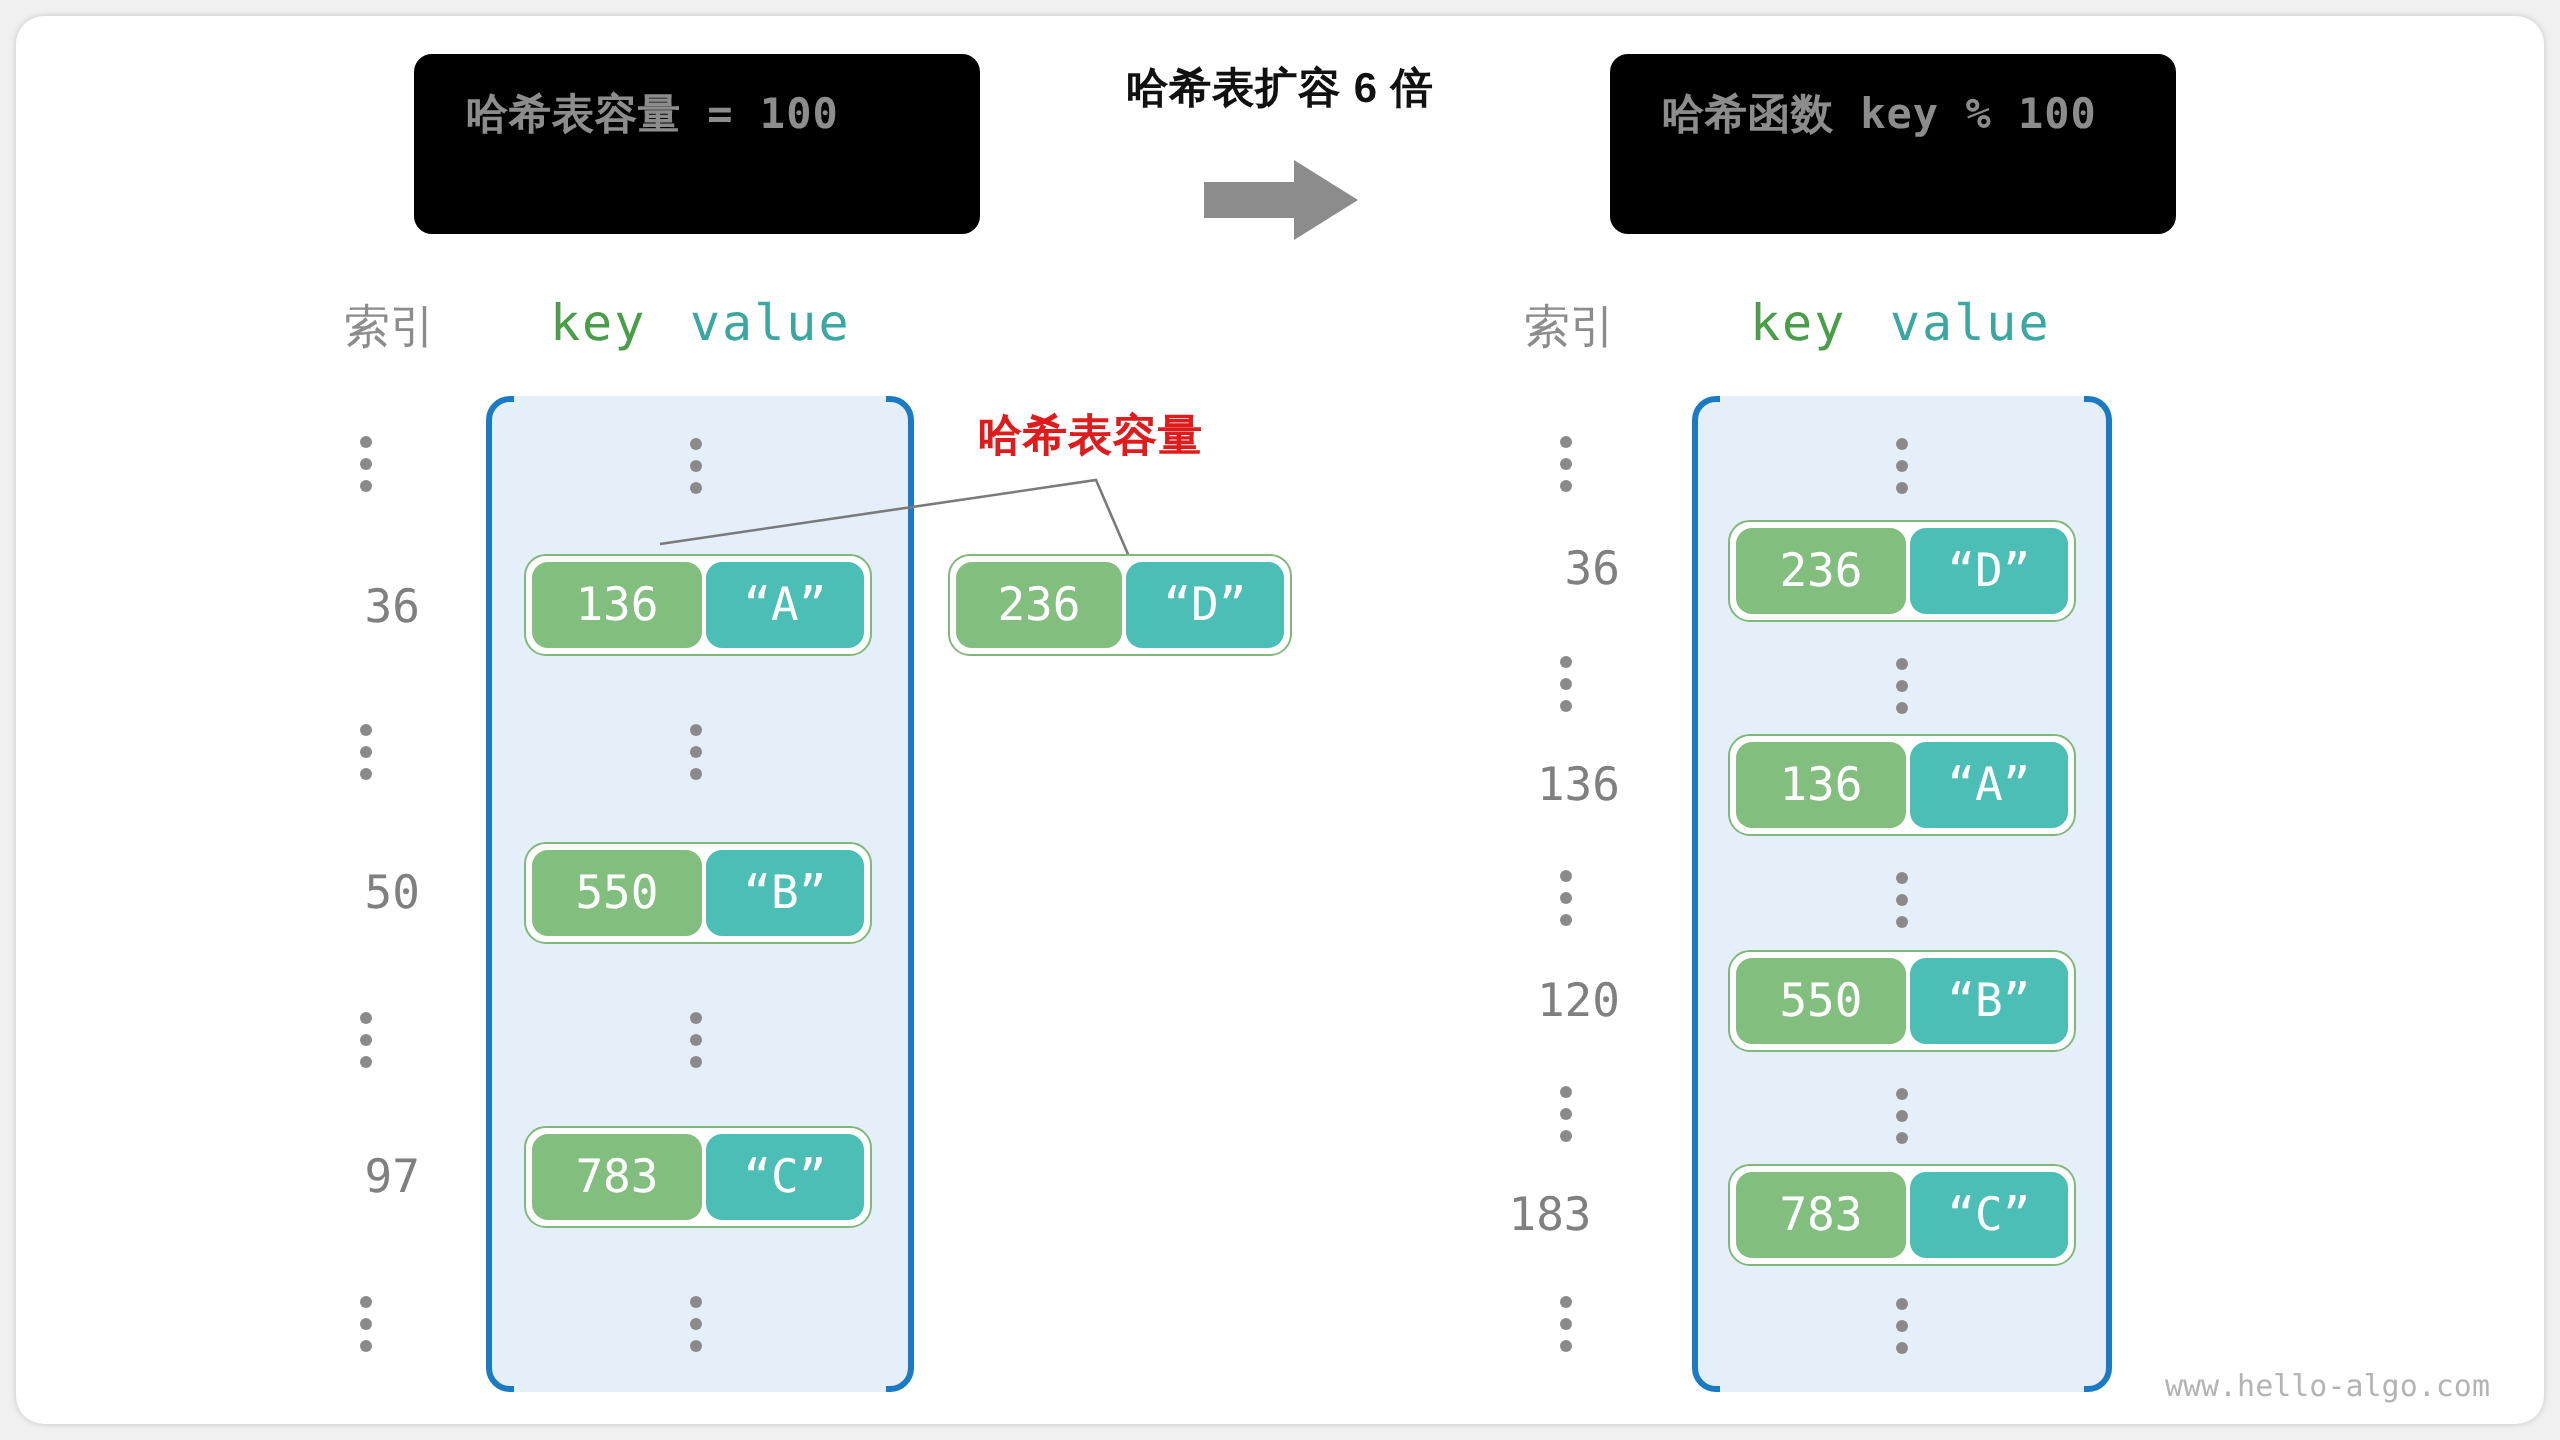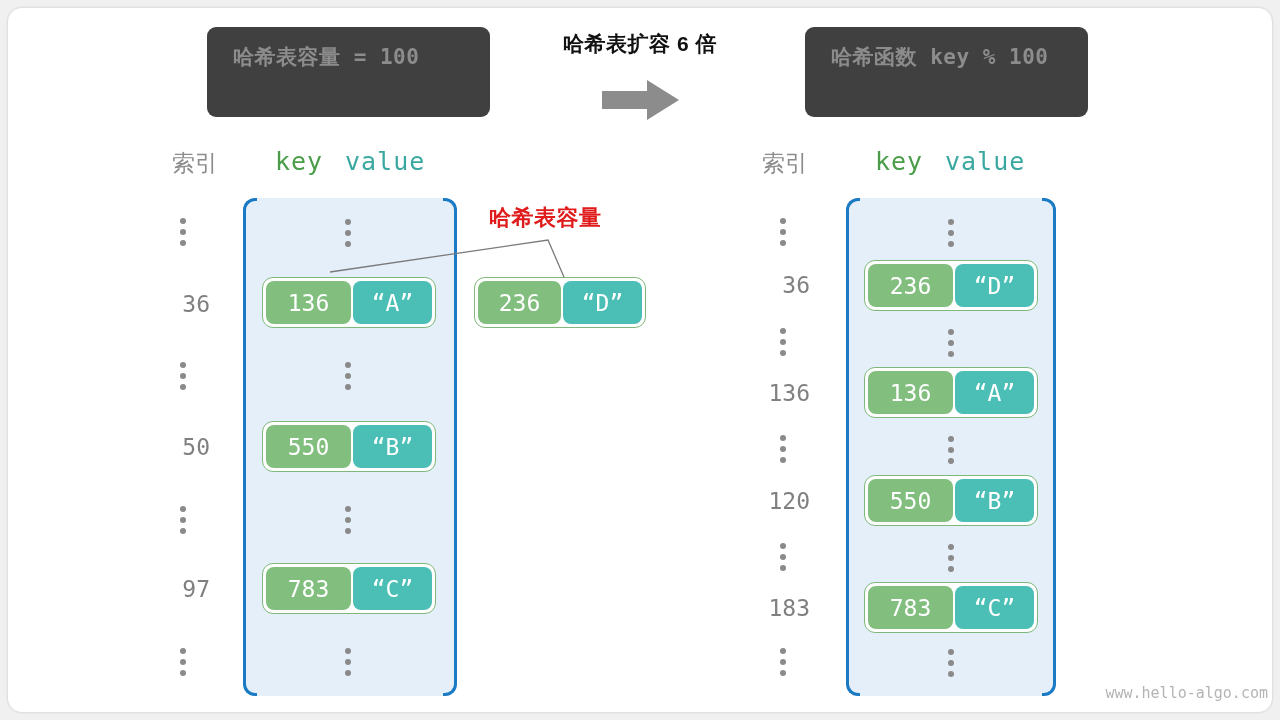--- a/index.html
+++ b/index.html
@@ -29,21 +29,21 @@
     width: 1264px;
     height: 704px;
     background: #ffffff;
     border-radius: 14px;
     box-shadow: 0 0 3px rgba(0,0,0,0.18);
   }
 
   
   .info-box {
     position: absolute;
-    background: #404040;
+    background: #000000;
     border-radius: 9px;
     padding: 14px 26px 16px 26px;
     box-sizing: border-box;
   }
   .info-line {
     font-family: "DejaVu Sans Mono", monospace;
     font-size: 21px;
     font-weight: bold;
     color: #8c8c8c;
     line-height: 1.55;
@@ -193,21 +193,21 @@
     left: 0;
     top: 0;
     width: 1280px;
     height: 720px;
     pointer-events: none;
   }
 
   
   #watermark {
     position: absolute;
-    right: 12px;
+    right: 35px;
     bottom: 18px;
     font-family: "DejaVu Sans Mono", monospace;
     font-size: 15px;
     color: #b4b4b4;
     white-space: pre;
   }
 </style>
 </head>
 <body>
 
@@ -338,21 +338,21 @@
     <div class="cell v" style="width:80px;">“B”</div>
   </div>
 
   <div class="idx" style="left: 740px; top: 543px; width: 70px; font-size: 0px; text-align: right; padding-right: 24px; box-sizing: border-box;"><span style="display:inline-flex;flex-direction:column;align-items:center;gap:5px;vertical-align:middle;"><i style="width:6px;height:6px;border-radius:50%;background:#8a8a8a;display:block;"></i><i style="width:6px;height:6px;border-radius:50%;background:#8a8a8a;display:block;"></i><i style="width:6px;height:6px;border-radius:50%;background:#8a8a8a;display:block;"></i></span></div>
   <div class="vdots" style="left:948px; top:544px;">
       <i></i>
       <i></i>
       <i></i>
     </div>
 
-  <div class="idx" style="left:740px; top:595px; width:70px;">183</div>
+  <div class="idx" style="left:740px; top:595px; width:70px;text-align:center;">183</div>
   <div class="pair" style="left:864px; top:582px; width:174px; height:51px;">
     <div class="cell k" style="width:86px;">783</div>
     <div class="cell v" style="width:80px;">“C”</div>
   </div>
 
   <div class="idx" style="left: 740px; top: 648px; width: 70px; font-size: 0px; text-align: right; padding-right: 24px; box-sizing: border-box;"><span style="display:inline-flex;flex-direction:column;align-items:center;gap:5px;vertical-align:middle;"><i style="width:6px;height:6px;border-radius:50%;background:#8a8a8a;display:block;"></i><i style="width:6px;height:6px;border-radius:50%;background:#8a8a8a;display:block;"></i><i style="width:6px;height:6px;border-radius:50%;background:#8a8a8a;display:block;"></i></span></div>
   <div class="vdots" style="left:948px; top:649px;">
       <i></i>
       <i></i>
       <i></i>

